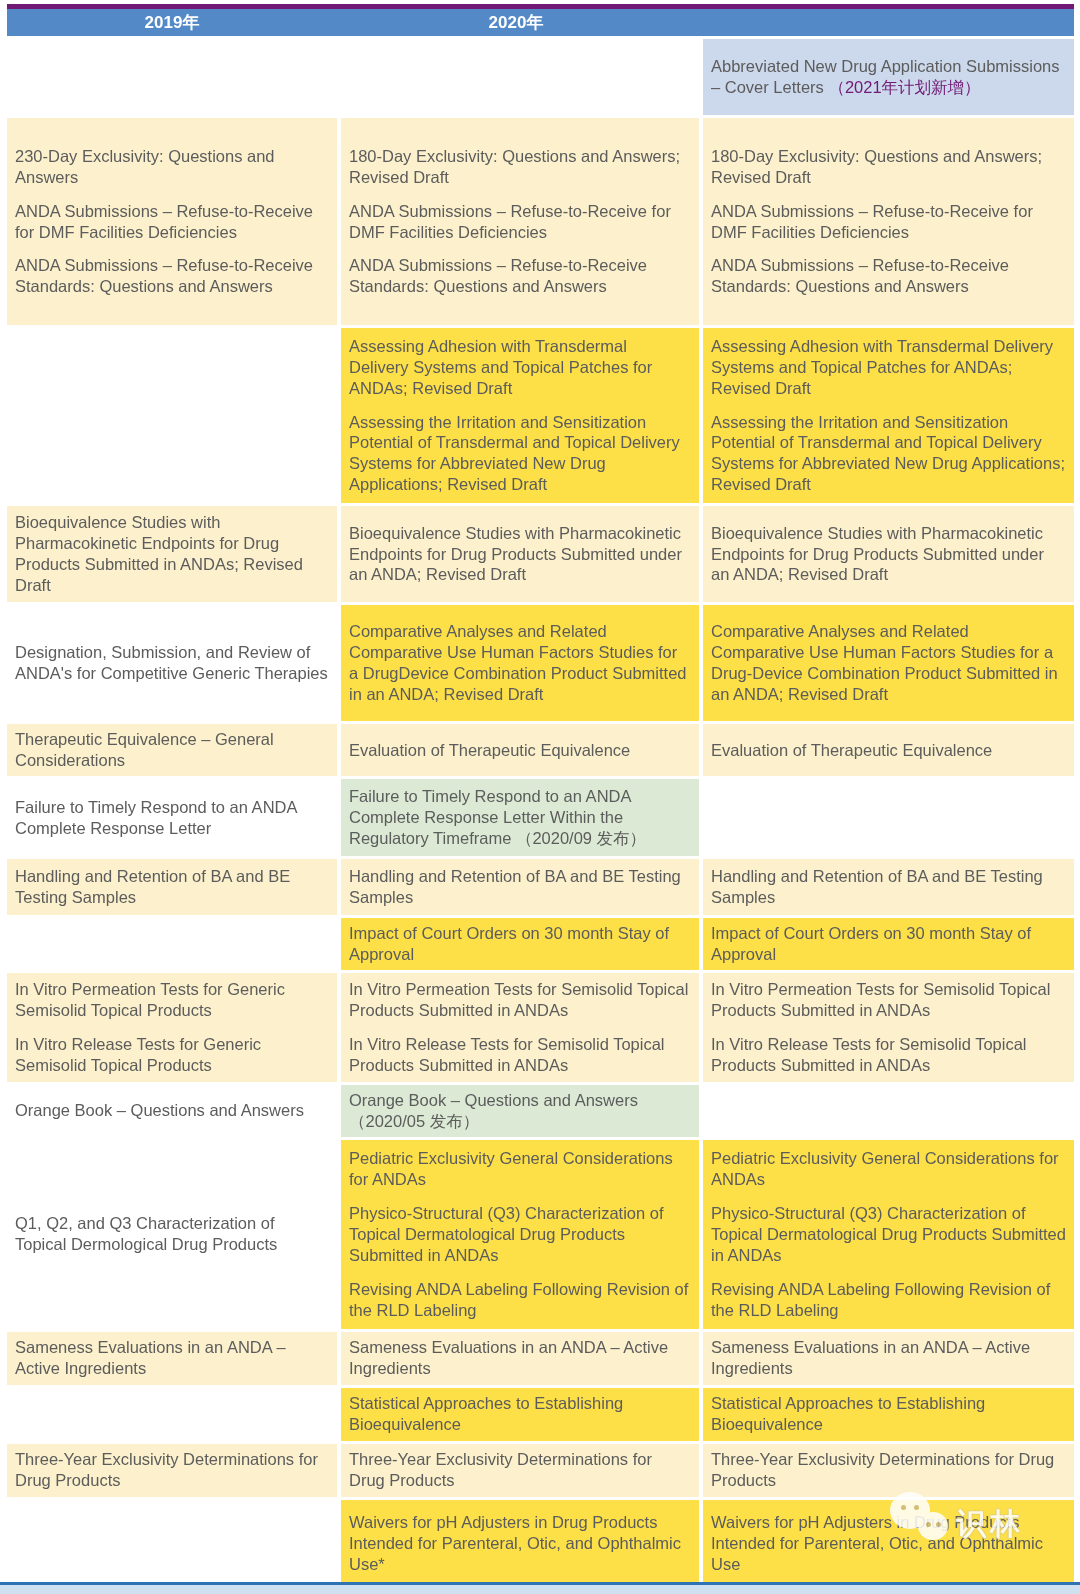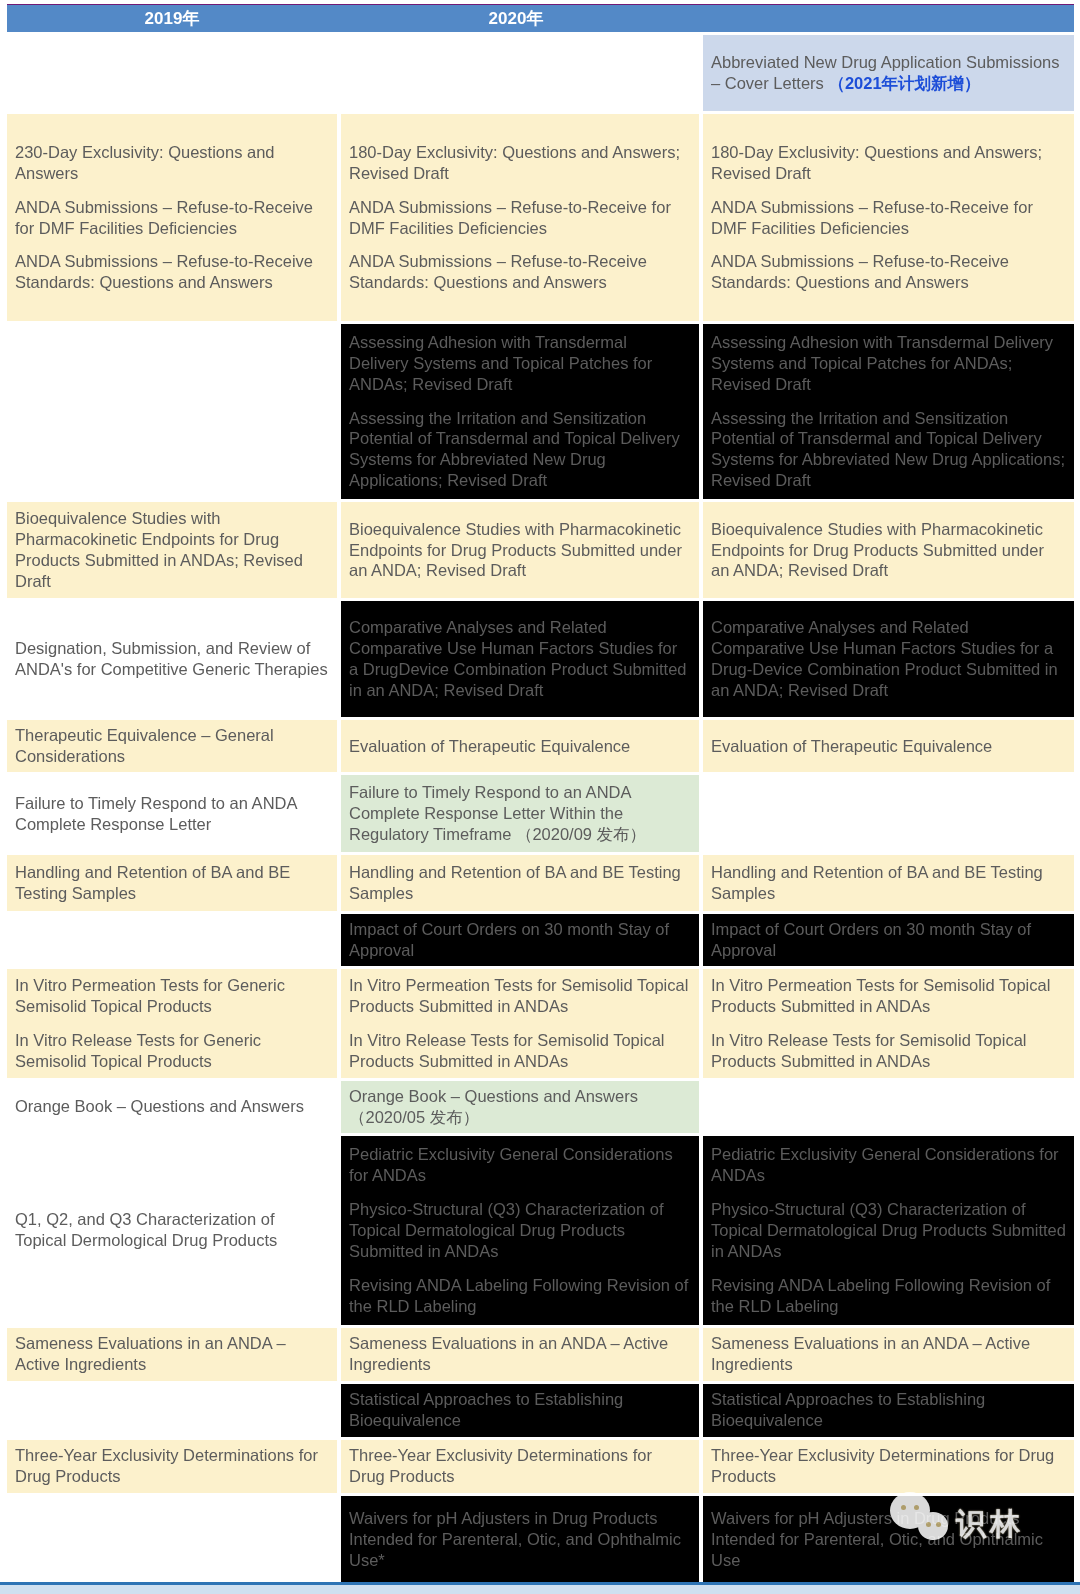--- a/index.html
+++ b/index.html
@@ -7,21 +7,21 @@
     width:1080px;height:1594px;background:#ffffff;
     font-family:"Liberation Sans","DejaVu Sans",sans-serif;
     position:relative;overflow:hidden;
   }
   .page{position:relative;width:1080px;height:1594px;background:#ffffff;}
   .content{position:absolute;top:4px;left:7px;right:6px;}
 
   
   .header-bar{
     display:flex;background:#5389C7;height:27px;margin-bottom:3px;
-    border-top:1px solid #701a75;
+    border-top:5px solid #701a75;
   }
   .hcell{
     display:flex;align-items:center;justify-content:center;
     color:#ffffff;font-weight:bold;font-size:17px;
   }
 
   
   .col1{width:330px;}
   .col2{width:358px;}
   .col3{flex:1;}
@@ -31,25 +31,25 @@
   .cell{
     box-sizing:border-box;
     padding:5px 8px;
     display:flex;flex-direction:column;justify-content:center;gap:13px;
   }
   .cell p{
     margin:0;font-size:16.5px;line-height:1.27;color:#5C5C5C;
   }
   .bg-none{background:transparent;}
   .bg-common{background:#FCF1CC;}
-  .bg-updated{background:#000000;}
+  .bg-updated{background:#fde047;}
   .bg-published{background:#DCEAD5;}
   .bg-planned{background:#CCD8EB;}
   .cn{color:#5C5C5C;}
-  .cn.red{color:#1d4ed8;font-weight:bold;}
+  .cn.red{color:#701a75;font-weight:normal;}
 
   
   .bottom-bar{
     position:absolute;left:0;right:0;bottom:0;height:9px;
     background:#CFE0F0;border-top:3px solid #2E74B5;
   }
 
   
   .watermark{
     position:absolute;right:48px;bottom:42px;width:150px;height:62px;

